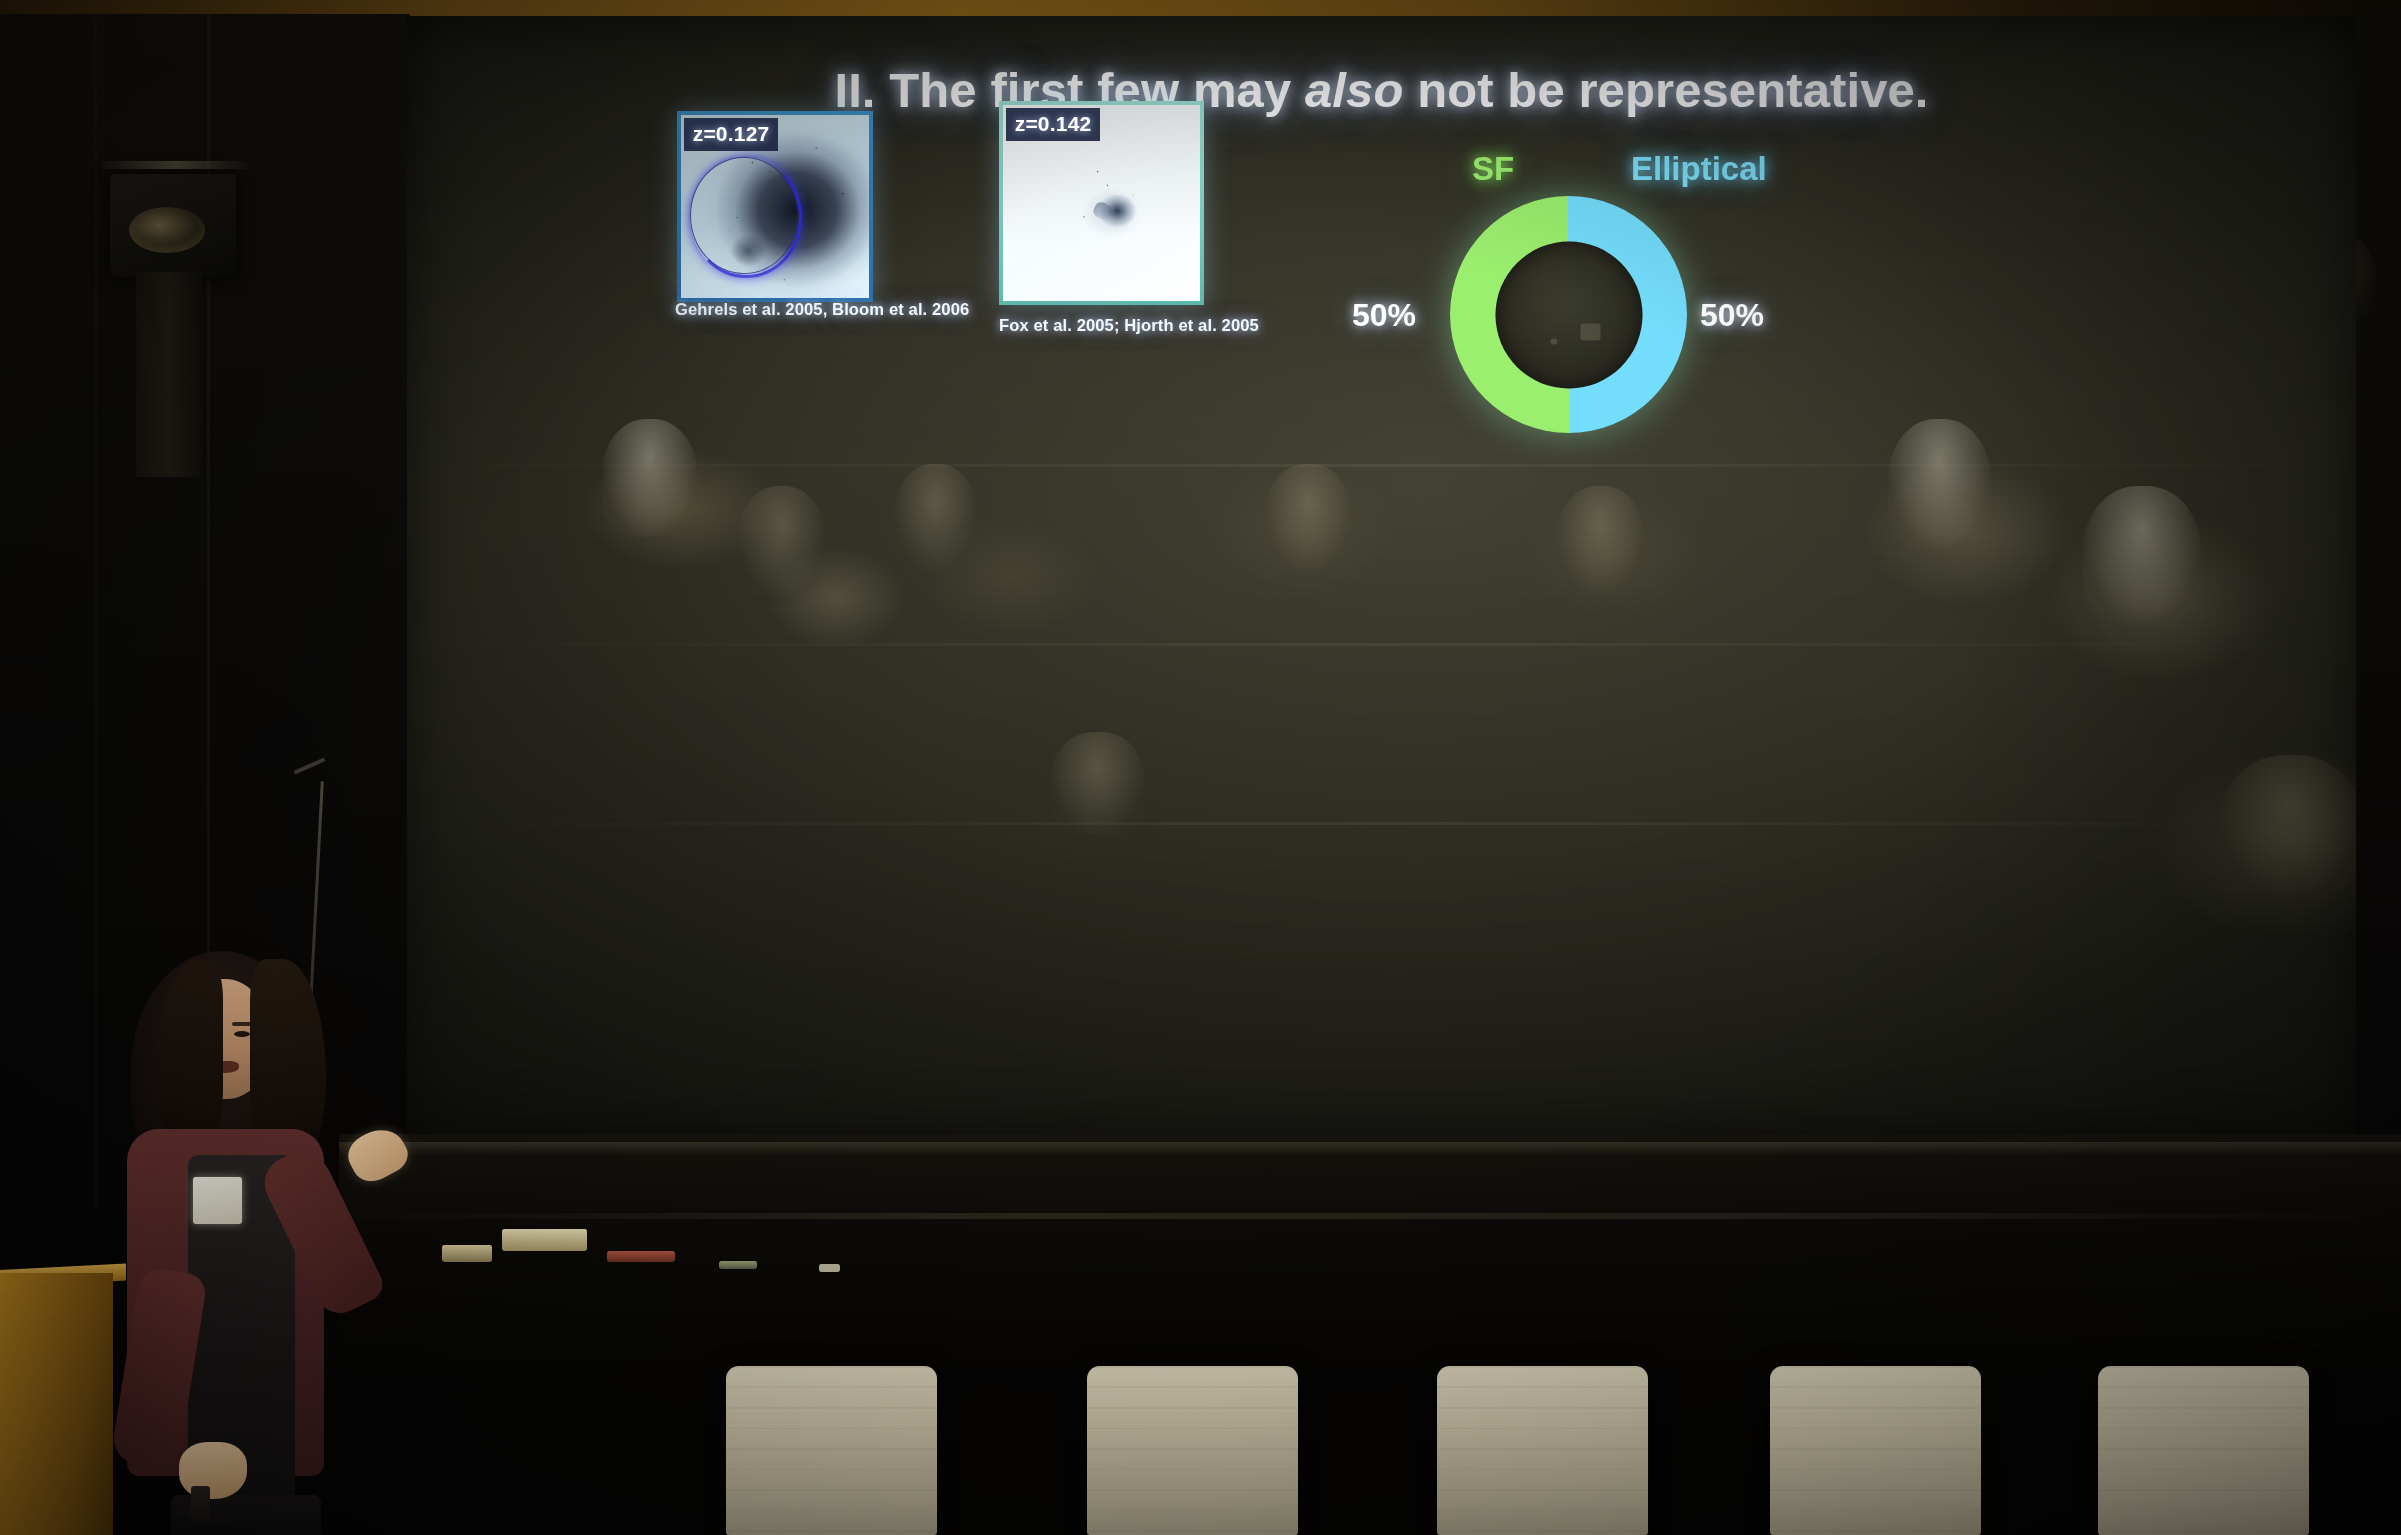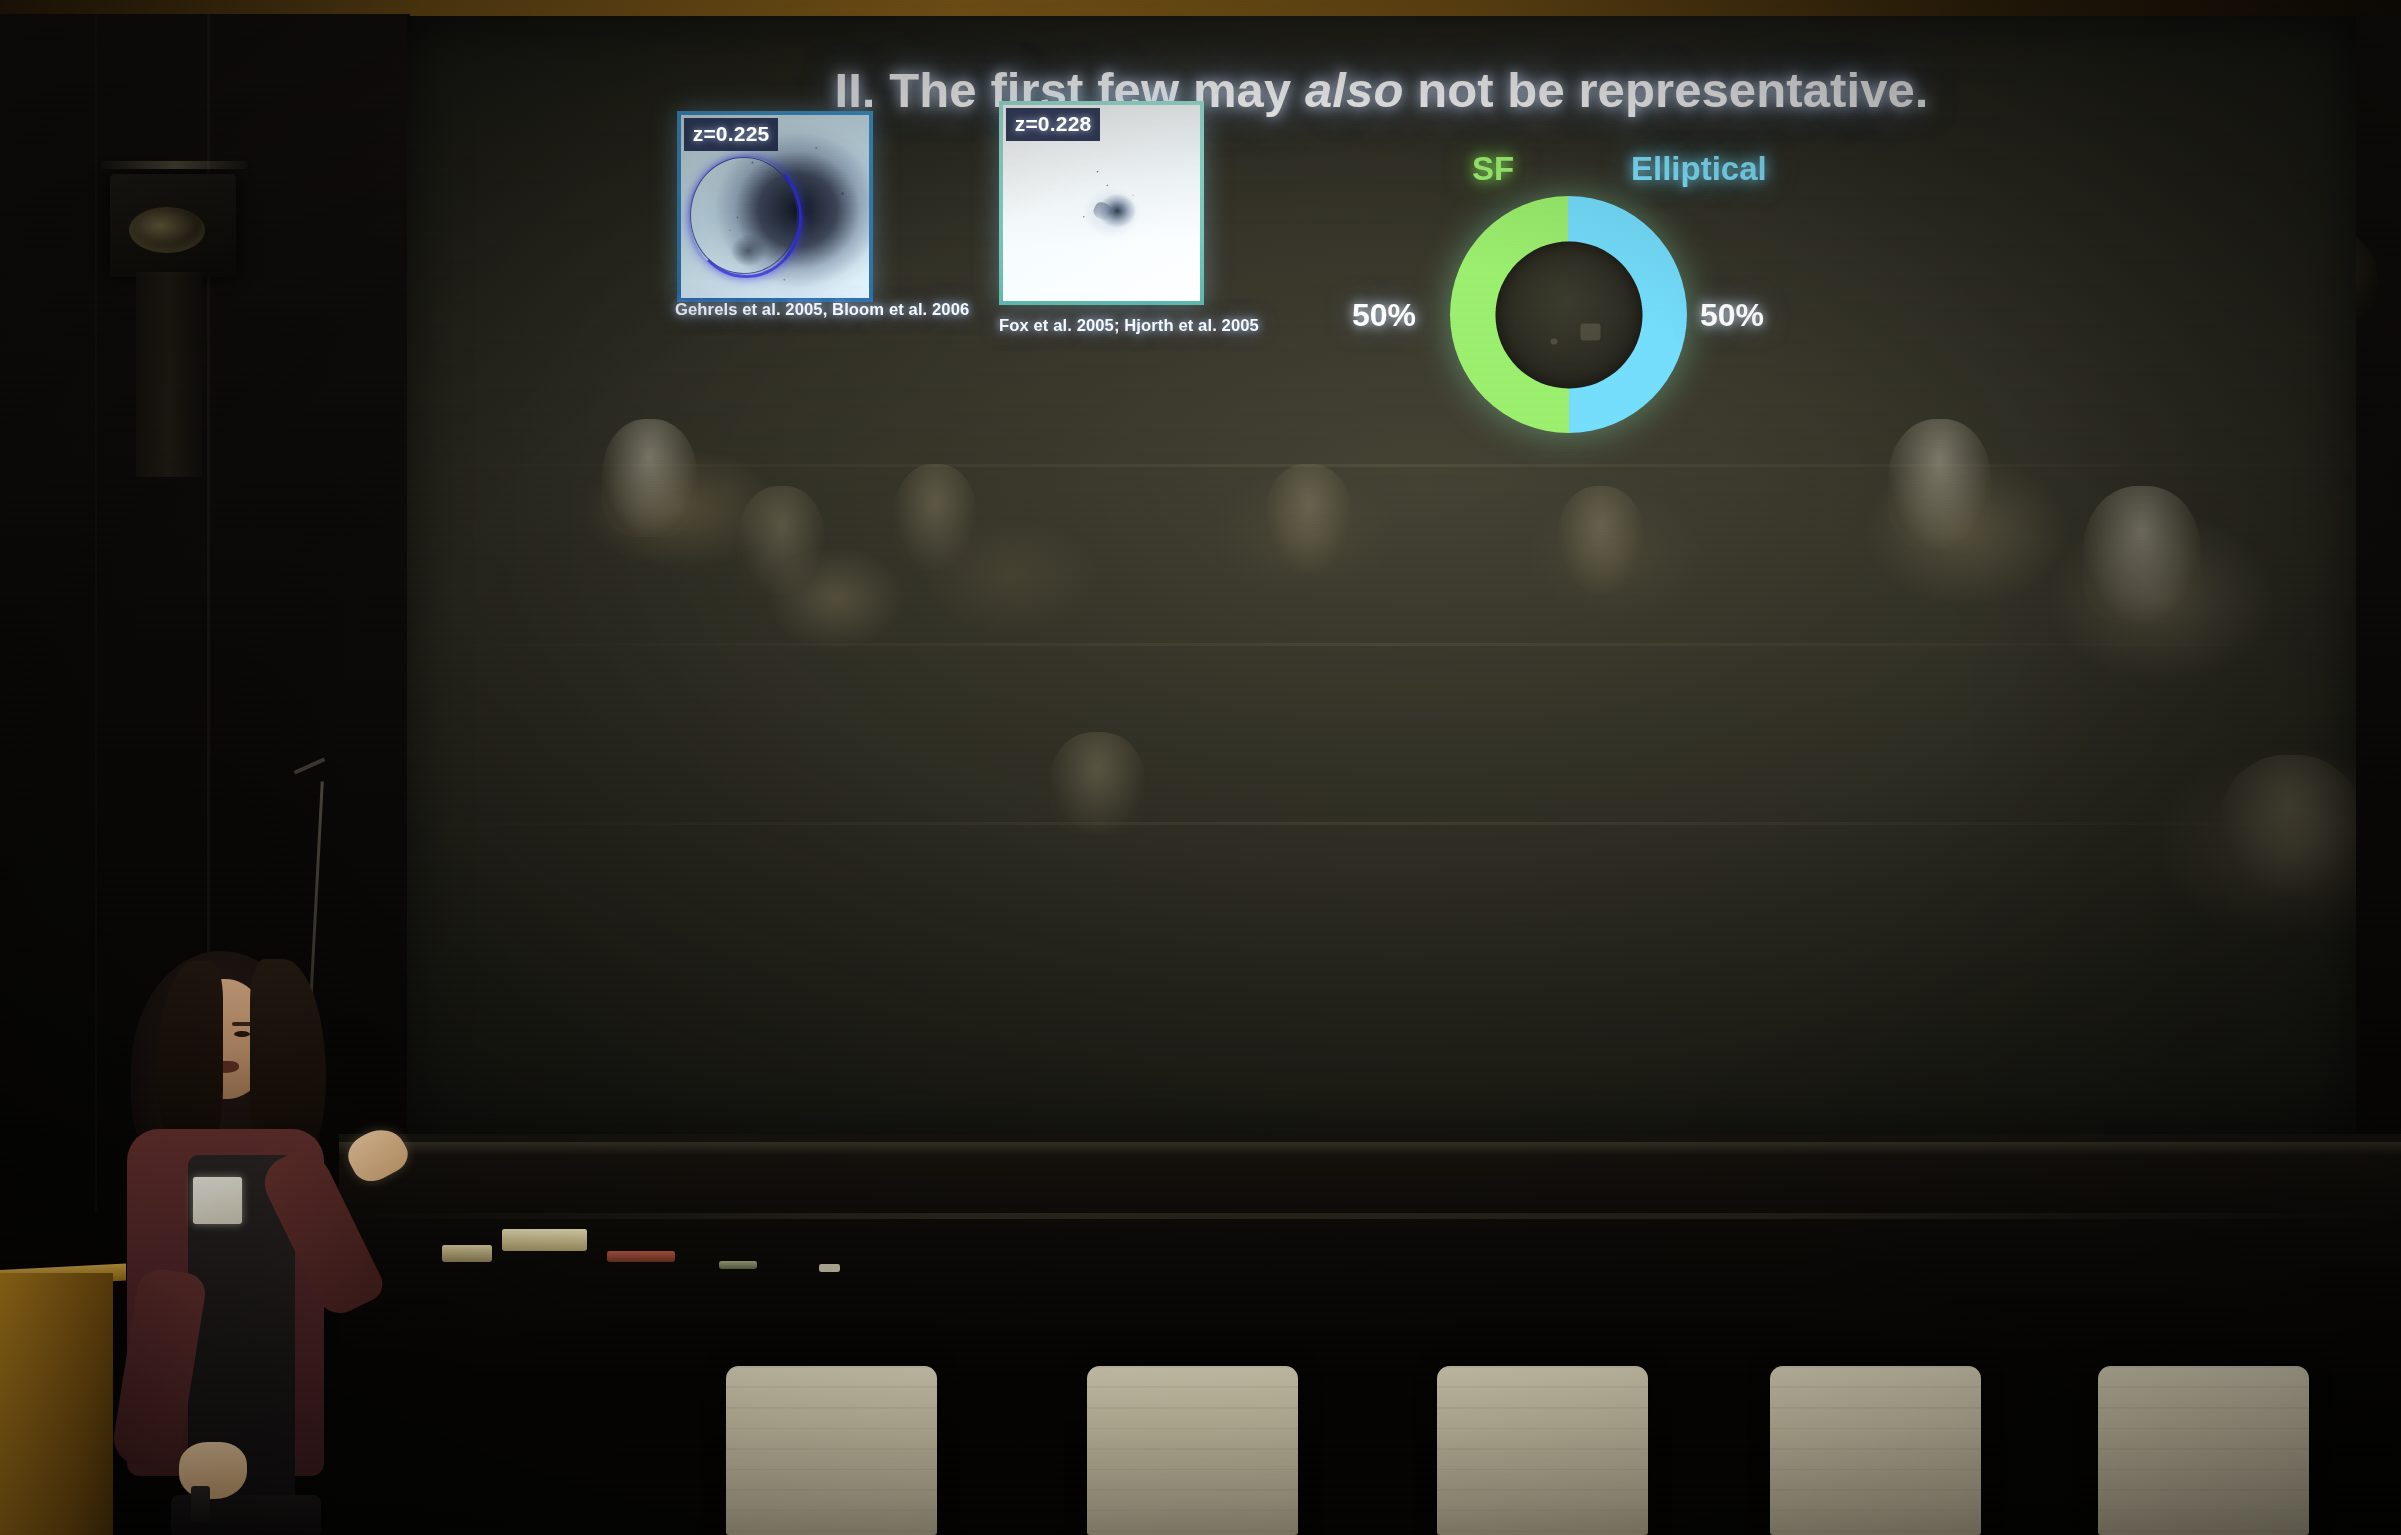--- a/index.html
+++ b/index.html
@@ -441,31 +441,31 @@
       <div class="aud-person bright" style="left:86%;top:42%;width:118px;height:138px;"></div>
       <div class="aud-person" style="left:93%;top:66%;width:142px;height:142px;"></div>
       <div class="aud-person" style="left:33%;top:64%;width:95px;height:103px;"></div>
     </div>
 
     <div class="slide-title">
       <span>II. The first few may </span><span class="ital">also</span><span> not be representative.</span>
     </div>
 
     <div class="gal-panel" id="gal1">
-      <div class="z-badge">z=0.225</div>
+      <div class="z-badge">z=0.127</div>
       <div class="plate">
         <div class="halo-dots"></div>
         <div class="blue-circle"></div>
         <div class="blue-arc"></div>
       </div>
     </div>
     <div class="gal-caption" id="cap1">Gehrels et al. 2005, Bloom et al. 2006</div>
 
     <div class="gal-panel" id="gal2">
-      <div class="z-badge">z=0.228</div>
+      <div class="z-badge">z=0.142</div>
       <div class="plate">
         <div class="tail"></div>
         <div class="specks"></div>
       </div>
     </div>
     <div class="gal-caption" id="cap2">Fox et al. 2005; Hjorth et al. 2005</div>
 
     <div id="donut-wrap">
       <div class="donut-label" id="label-sf">SF</div>
       <div class="donut-label" id="label-ell">Elliptical</div>

